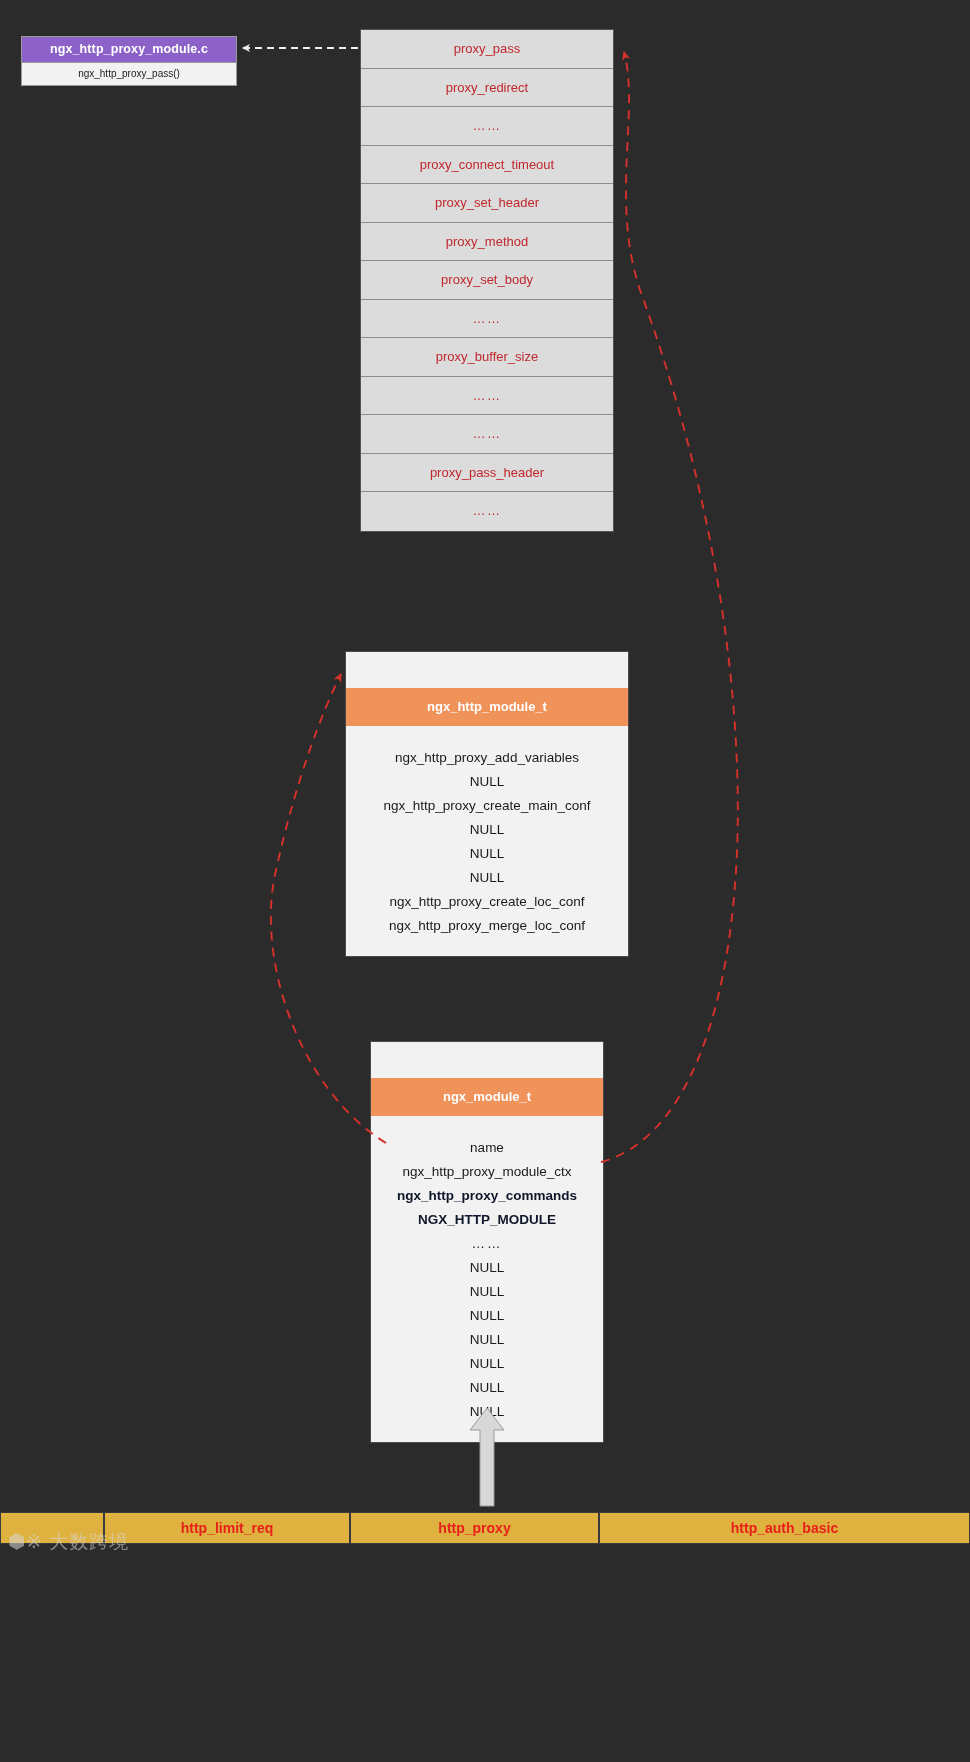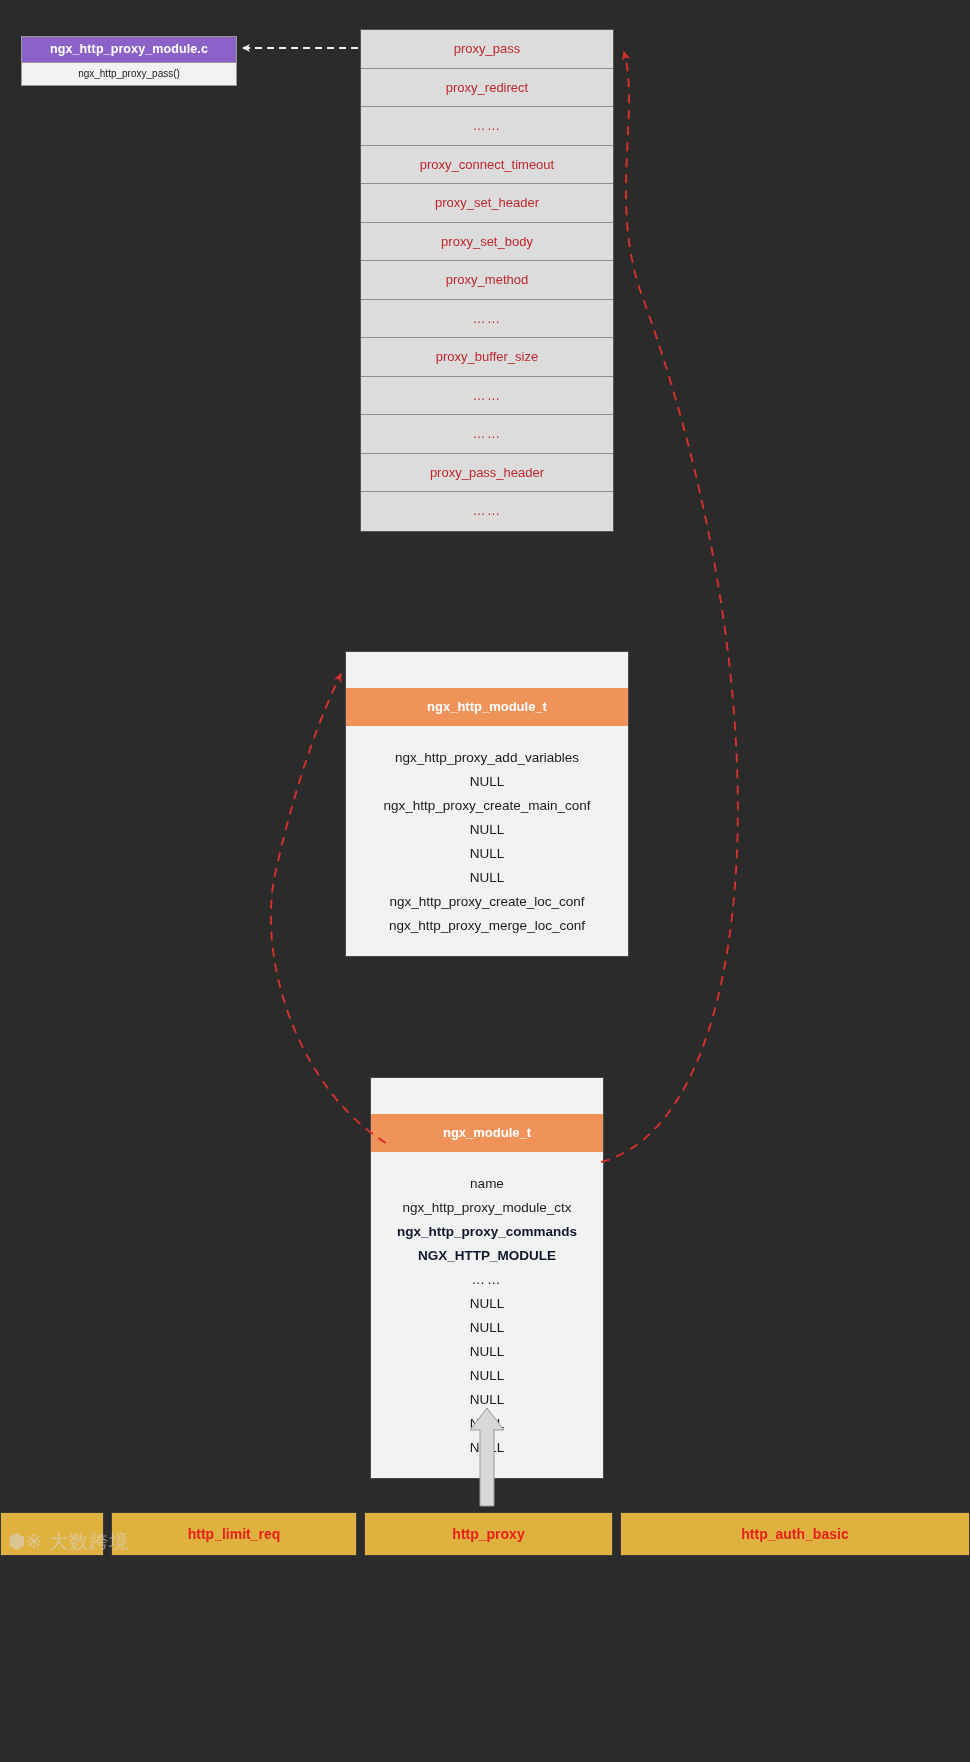--- a/index.html
+++ b/index.html
@@ -126,33 +126,32 @@
     letter-spacing: 2px;
   }
 
   #struct-http-module {
     left: 345px;
     top: 651px;
     width: 284px;
   }
   #struct-ngx-module {
     left: 370px;
-    top: 1077px;
+    top: 1041px;
     width: 234px;
   }
 
   
   .modbar {
     position: absolute;
     left: 0;
     top: 1512px;
     width: 970px;
-    height: 44px;
+    height: 32px;
     display: flex;
-    gap: 7px;
     align-items: stretch;
     border-radius: 6px;
   }
   .modbar .mod {
     background: #dfb13f;
     border: 1px solid #3a3a3a;
     box-sizing: border-box;
     color: #e8201a;
     font-size: 14px;
     font-weight: bold;
@@ -200,22 +199,22 @@
     <div class="hdr">ngx_http_proxy_module.c</div>
     <div class="row">ngx_http_proxy_pass()</div>
   </div>
 
   <div class="directives" id="directives-table">
       <div class="cell">proxy_pass</div>
       <div class="cell">proxy_redirect</div>
       <div class="cell dots">……</div>
       <div class="cell">proxy_connect_timeout</div>
       <div class="cell">proxy_set_header</div>
+      <div class="cell">proxy_method</div>
       <div class="cell">proxy_set_body</div>
-      <div class="cell">proxy_method</div>
       <div class="cell dots">……</div>
       <div class="cell">proxy_buffer_size</div>
       <div class="cell dots">……</div>
       <div class="cell dots">……</div>
       <div class="cell">proxy_pass_header</div>
       <div class="cell dots">……</div>
     </div>
 
   <div class="struct" id="struct-http-module">
     <div class="title">ngx_http_module_t</div>

